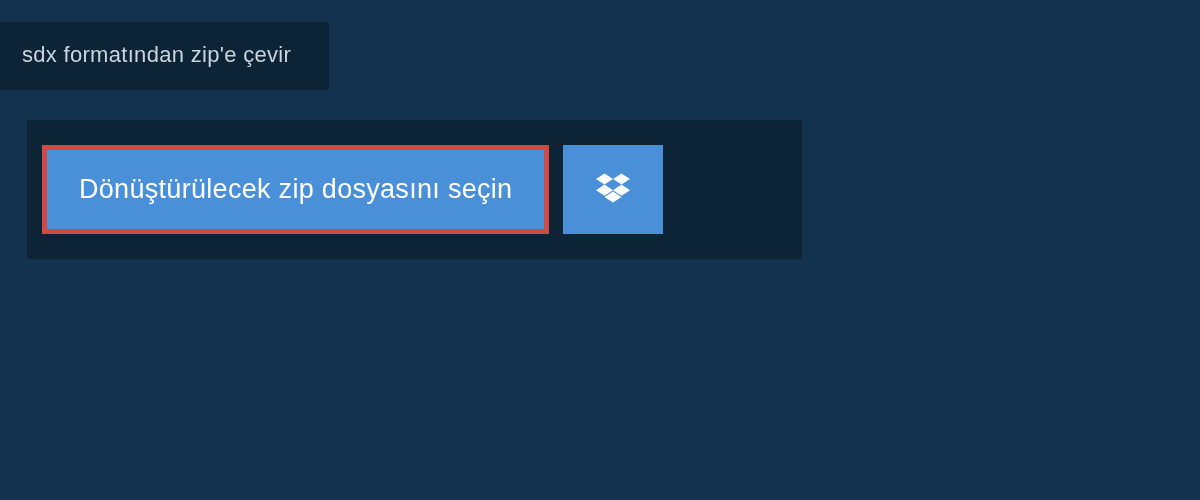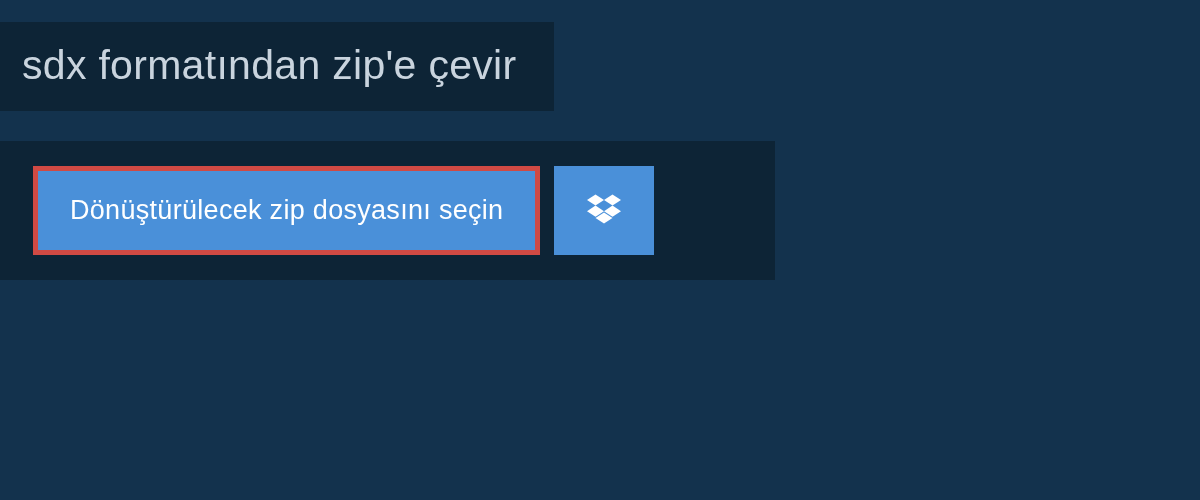--- a/index.html
+++ b/index.html
@@ -15,29 +15,30 @@
       overflow: hidden;
     }
     .tab-header {
       background: #0d2436;
       display: inline-block;
       padding: 20px 38px 22px 22px;
       margin-top: 22px;
     }
     .tab-title {
       color: #c9d4de;
-      font-size: 41px;
+      font-size: 22px;
       font-weight: 400;
       letter-spacing: 0.3px;
     }
     .upload-panel {
       background: #0d2436;
-      padding: 25px 33px;
+      padding: 25px 15px;
       width: 775px;
       margin-top: 30px;
+      margin-left: 27px;
     }
     .upload-row {
       display: flex;
       gap: 14px;
       align-items: stretch;
     }
     .file-select-button {
       background: #4a90d9;
       border: 5px solid #d04a44;
       color: #ffffff;

